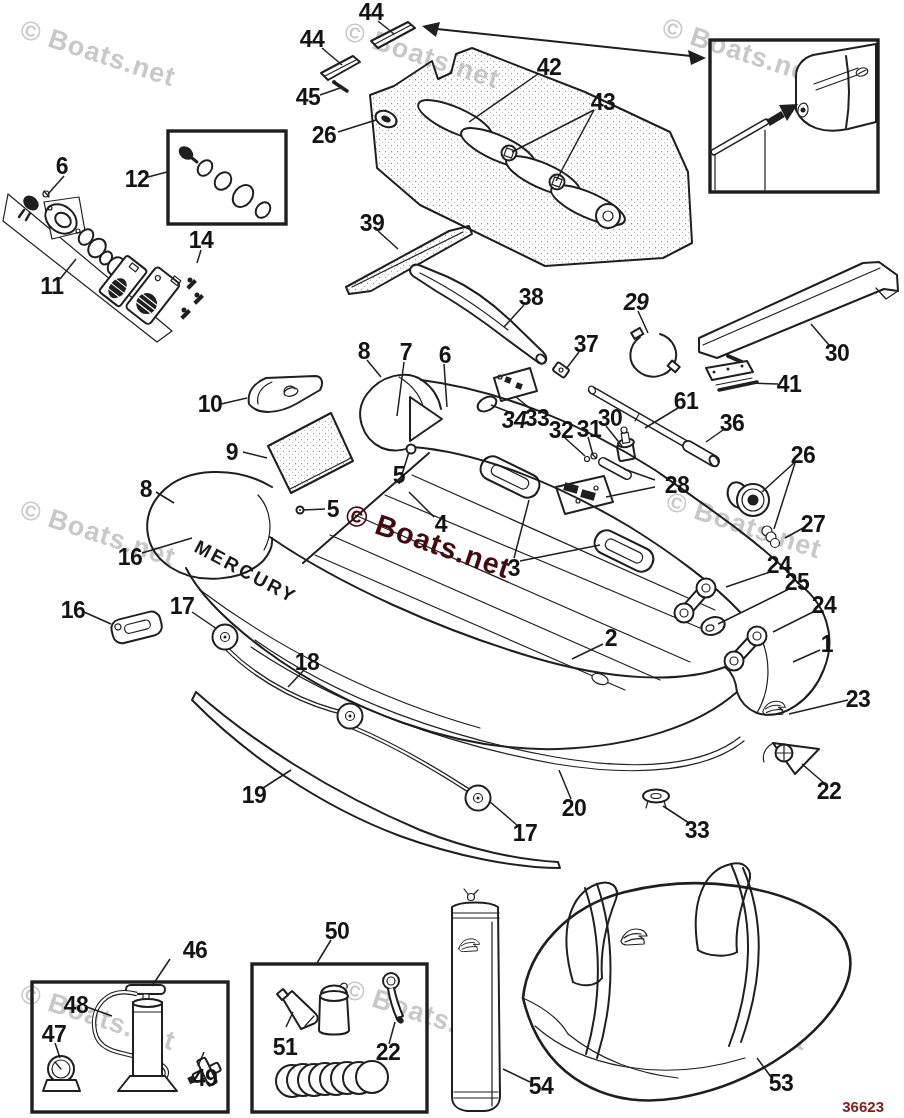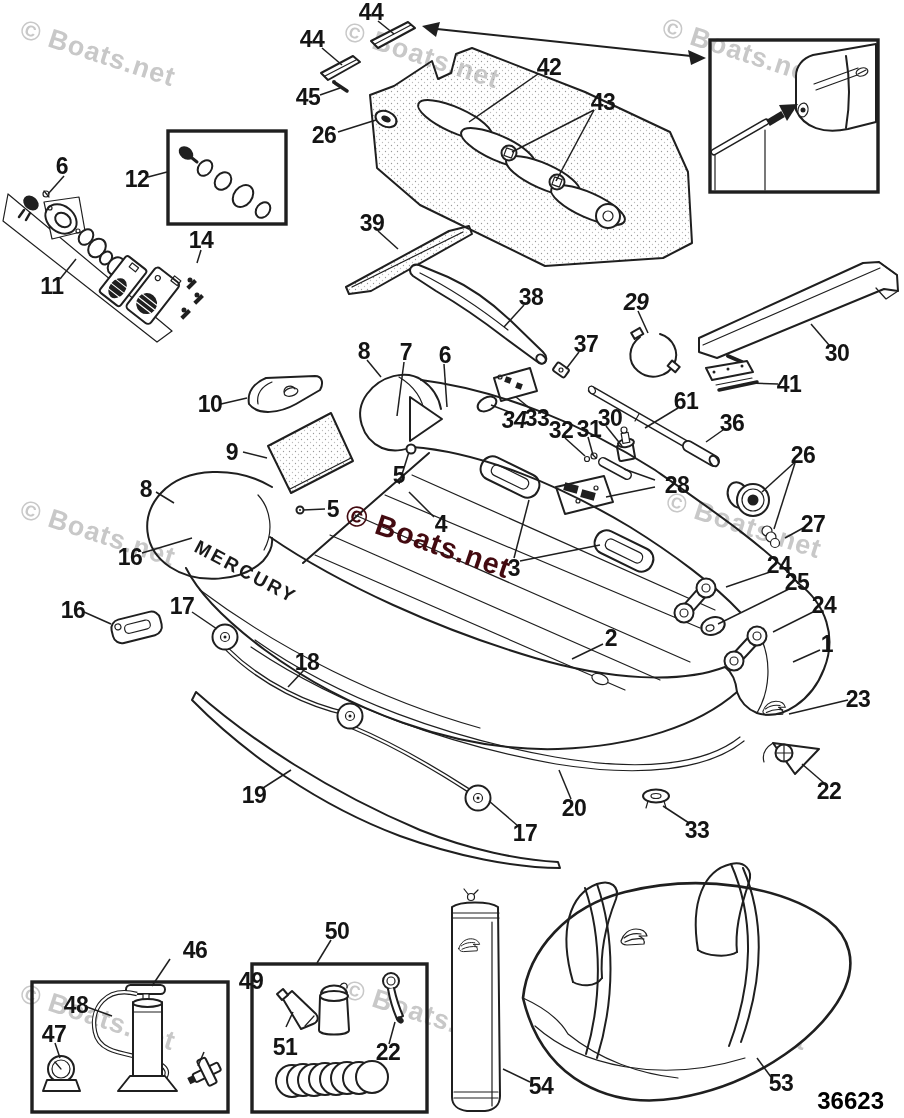--- a/index.html
+++ b/index.html
@@ -8,21 +8,21 @@
   #art{position:absolute;left:0;top:0;z-index:2}
   .wm-layer{position:absolute;inset:0;z-index:1}
   .top-layer{position:absolute;inset:0;z-index:3;pointer-events:none}
   .wm{position:absolute;font-weight:700;font-size:27px;letter-spacing:1px;color:#c8c8c8;
       transform-origin:left top;white-space:nowrap;user-select:none}
   .wm.accent{color:#430a10;font-size:29px}
   .callout{position:absolute;transform:translate(-50%,-50%);font-weight:700;font-size:23px;
       color:#141414;white-space:nowrap;letter-spacing:-0.5px}
   .brand{position:absolute;left:201px;top:536px;font-weight:700;font-size:19px;letter-spacing:2.5px;
       color:#1a1a1a;transform:rotate(28deg);transform-origin:left top}
-  .diagram-number{position:absolute;right:20px;bottom:3px;font-weight:700;font-size:24px;color:#000000}
+  .diagram-number{position:absolute;right:20px;bottom:3px;font-weight:700;font-size:15px;color:#7f1d1d}
   
   .ln{fill:none;stroke:#1f1f1f;stroke-width:2;stroke-linecap:round;stroke-linejoin:round}
   .ln3{fill:none;stroke:#1f1f1f;stroke-width:2.6;stroke-linecap:round;stroke-linejoin:round}
   .thin{fill:none;stroke:#1f1f1f;stroke-width:1.2;stroke-linecap:round;stroke-linejoin:round}
   .wfill{fill:#fff}
   .sfill{fill:url(#stip)}
   .dk{fill:#1f1f1f;stroke:none}
   .ld{stroke:#1f1f1f;stroke-width:1.5}
   .box{fill:none;stroke:#1f1f1f;stroke-width:3.4}
   .wln{fill:none;stroke:#fff;stroke-linecap:round;stroke-linejoin:round}
@@ -507,21 +507,21 @@
         <div class="callout" style="left: 824px; top: 605px;">24</div>
         <div class="callout" style="left: 827px; top: 644px;">1</div>
         <div class="callout" style="left: 858px; top: 699px;">23</div>
         <div class="callout" style="left: 829px; top: 791px;">22</div>
         <div class="callout" style="left: 574px; top: 808px;">20</div>
         <div class="callout" style="left: 697px; top: 830px;">33</div>
         <div class="callout" style="left: 525px; top: 833px;">17</div>
         <div class="callout" style="left: 166px; top: 950px; margin-left: 29px;">46</div>
         <div class="callout" style="left: 54px; top: 1034px;">47</div>
         <div class="callout" style="left: 76px; top: 1005px;">48</div>
-        <div class="callout" style="left: 205px; top: 981px; margin-left: 46px;">49</div>
+        <div class="callout" style="left: 205px; top: 1078px;">49</div>
         <div class="callout" style="left: 337px; top: 931px;">50</div>
         <div class="callout" style="left: 285px; top: 1035px; margin-top: 12px;">51</div>
         <div class="callout" style="left: 388px; top: 1052px;">22</div>
         <div class="callout" style="left: 781px; top: 1083px;">53</div>
         <div class="callout" style="left: 541px; top: 1086px;">54</div>
       </div>
     <div id="accent-wm-layer">
         <div class="wm accent" style="left: 352px; top: 498px; transform: rotate(19deg);">© Boats.net</div>
       </div>
   </div>

